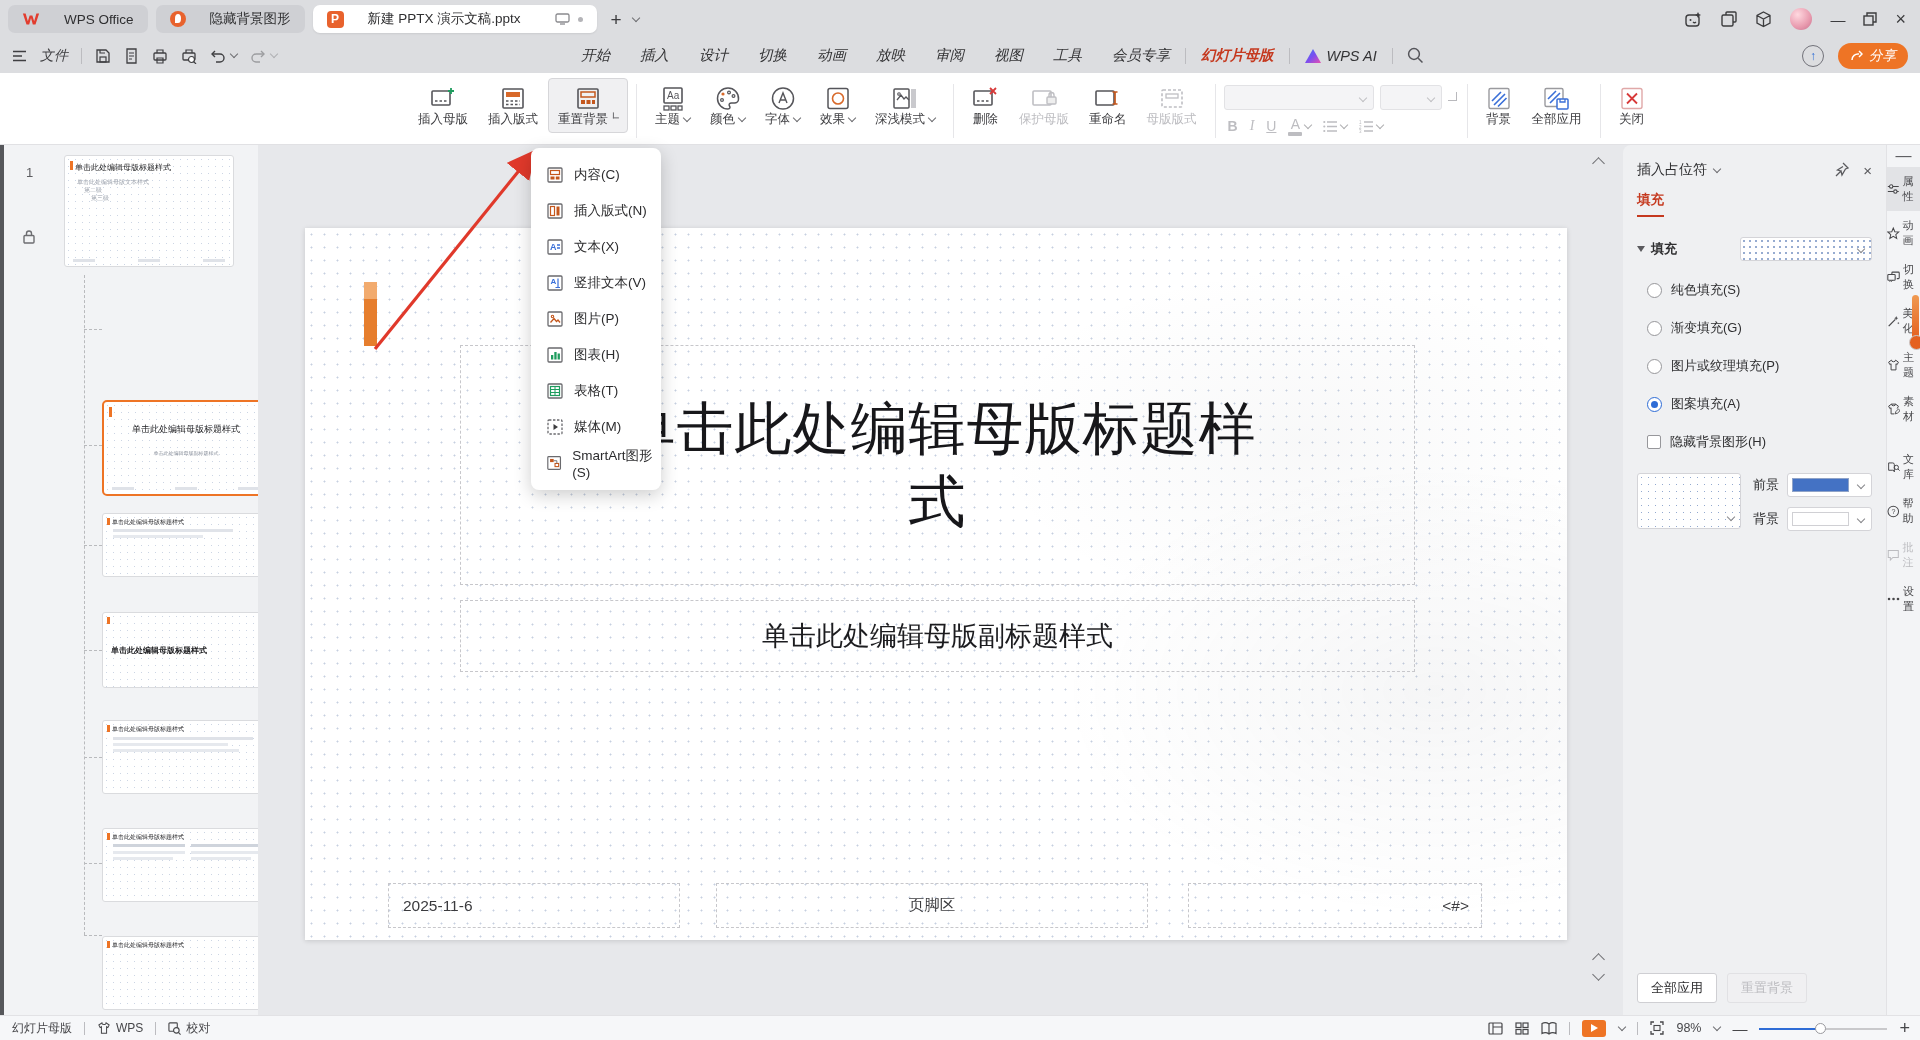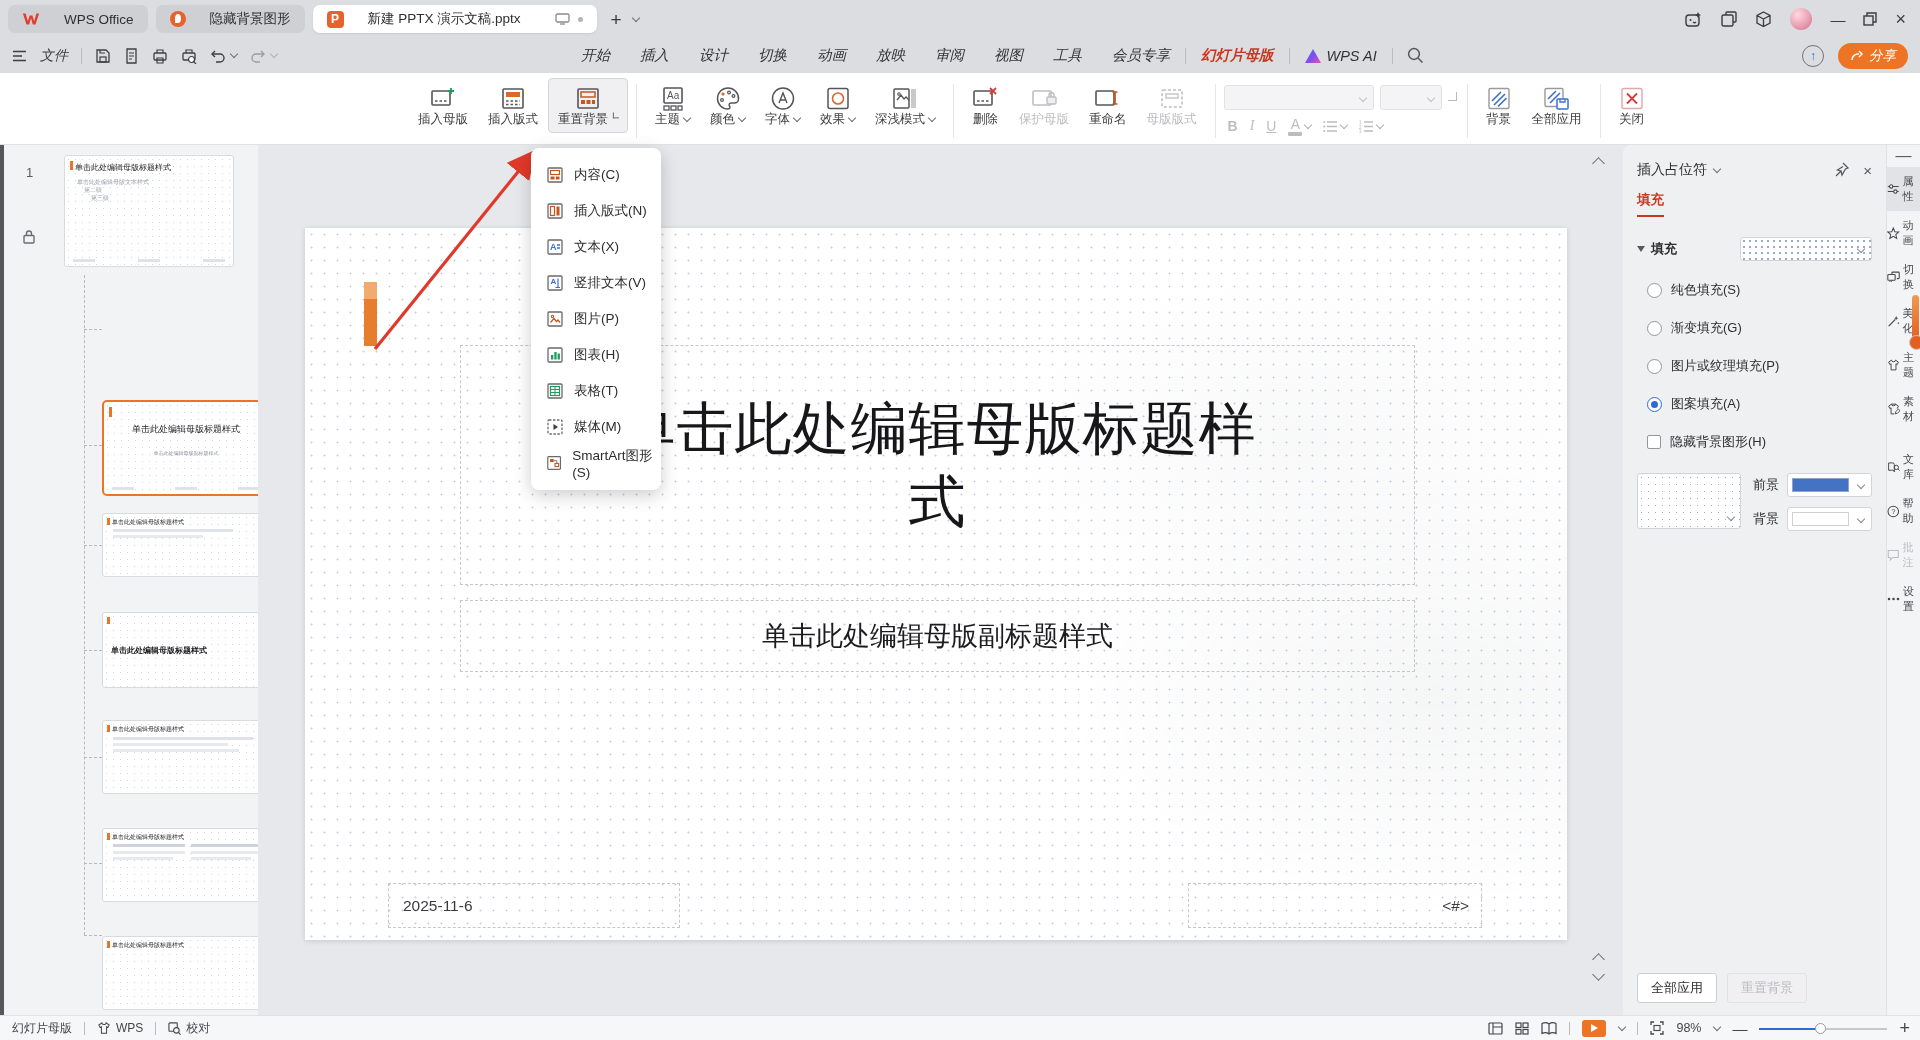--- a/index.html
+++ b/index.html
@@ -649,20 +649,23 @@
         <div>单击此处编辑母版标题样</div>
         <div>式</div>
       </div>
     </div>
     <div class="ph subtitle-ph">
       <div class="subtitle-text">单击此处编辑母版副标题样式</div>
     </div>
     <div class="ph footer-ph" style="left:83px; width:292px; padding-left:14px;">
       <span>2025-11-6</span>
     </div>
+    <div class="ph footer-ph" style="left:411px; width:432px; justify-content:center;">
+      <span>页脚区</span>
+    </div>
     <div class="ph footer-ph" style="left:883px; width:294px; justify-content:flex-end; padding-right:12px;">
       <span>&lt;#&gt;</span>
     </div>
     <div class="orange-bar"></div>
   </div>
 
   <svg class="arrow-svg" width="320" height="230" viewBox="0 0 320 230">
     <defs>
       <marker id="ah" markerWidth="9" markerHeight="9" refX="6" refY="4.5" orient="auto">
         <path d="M0 0 L9 4.5 L0 9 Z" fill="#e0392b"></path>

